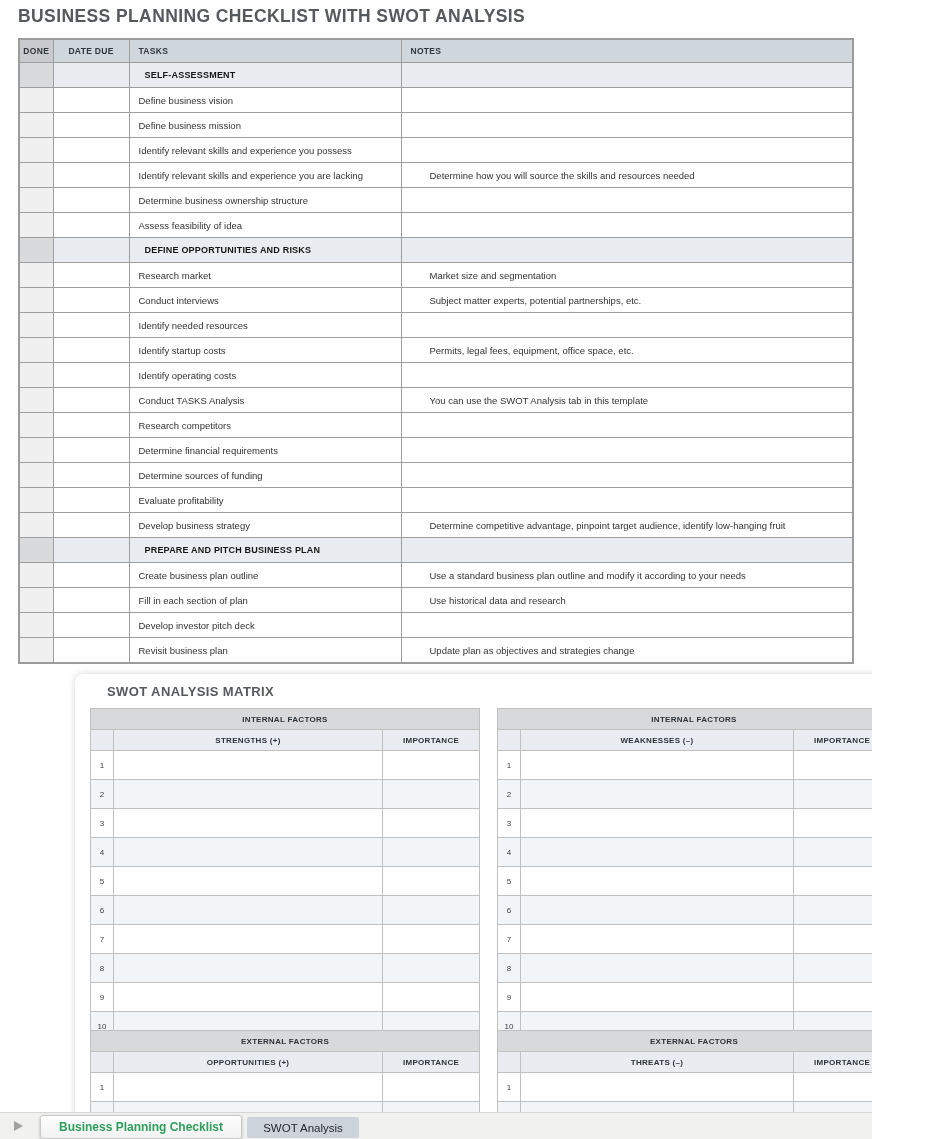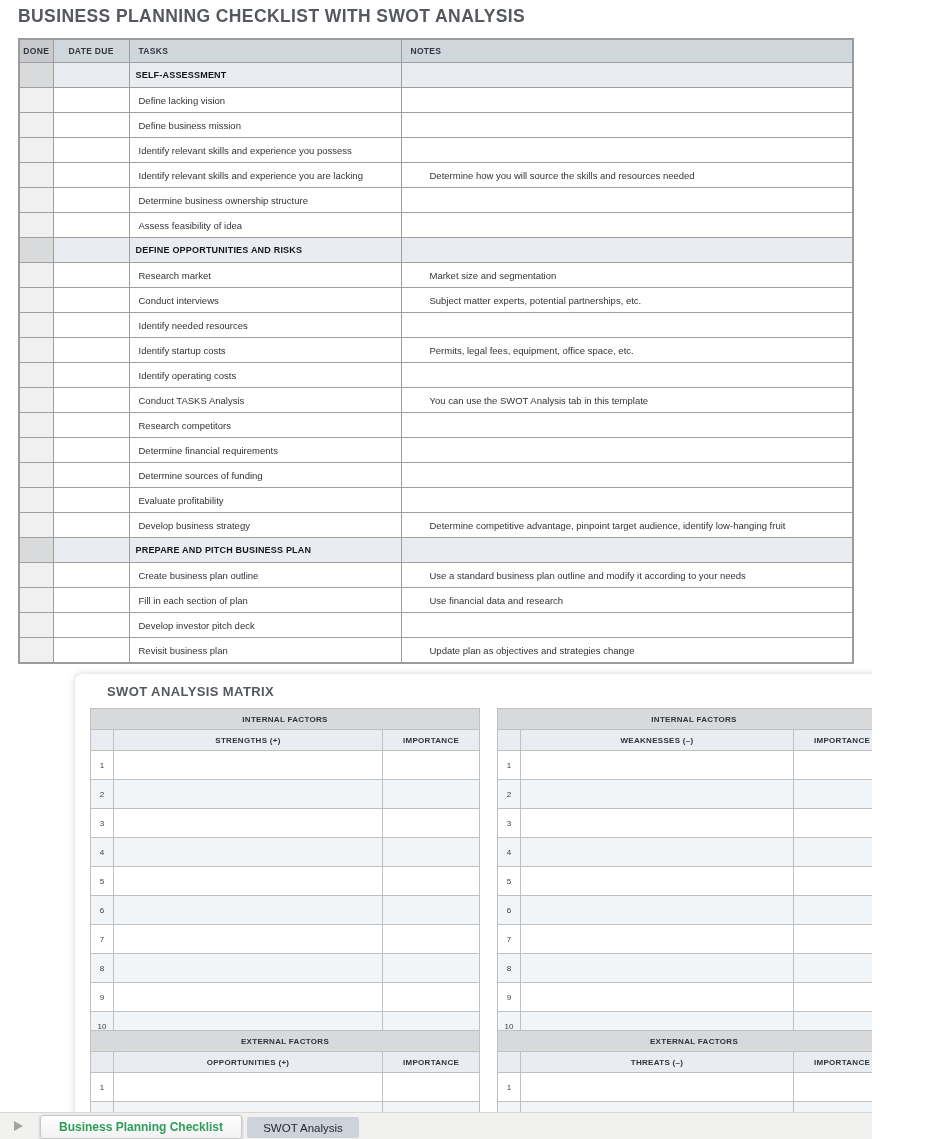--- a/index.html
+++ b/index.html
@@ -17,21 +17,21 @@
         font-weight:bold;letter-spacing:0.3px;}
   .checklist th.c-done{background:#c8cacd;text-align:center;}
   .checklist th.c-date{text-align:center;}
   .checklist th.c-task,.checklist th.c-note{text-align:left;padding-left:9px;}
   .task-row td{height:22px;font-size:9.5px;color:#333333;background:#ffffff;}
   .task-row td.c-done{background:#f0f0f0;}
   .task-row td.c-task{padding-left:9px;}
   .task-row td.c-note{padding-left:28px;}
   .section-row td{height:22px;background:#e9edf1;}
   .section-row td.c-done{background:#d9dadc;}
-  .section-row td.c-task{font-weight:bold;font-size:9px;color:#151515;padding-left:6px;
+  .section-row td.c-task{font-weight:bold;font-size:9px;color:#151515;padding-left:15px;
         letter-spacing:0.2px;}
 
   
   .swot-card{position:absolute;left:75px;top:674px;width:833px;height:465px;background:#ffffff;
         border-radius:8px;box-shadow:0 0 7px rgba(0,0,0,0.18);}
   .swot-title{position:absolute;left:32px;top:10px;font-size:13px;font-weight:bold;
         color:#55595d;letter-spacing:0.4px;}
   .quad{position:absolute;}
   #quad-strengths{left:15px;top:34px;width:390px;}
   #quad-weaknesses{left:422px;top:34px;width:394px;}
@@ -86,21 +86,21 @@
     <tbody id="checklist-body">
         <tr class="section-row">
           <td class="c-done"></td>
           <td class="c-date"></td>
           <td class="c-task">SELF-ASSESSMENT</td>
           <td class="c-note"></td>
         </tr>
         <tr class="task-row">
           <td class="c-done"></td>
           <td class="c-date"></td>
-          <td class="c-task">Define lacking vision</td>
+          <td class="c-task">Define business vision</td>
           <td class="c-note"></td>
         </tr>
         <tr class="task-row">
           <td class="c-done"></td>
           <td class="c-date"></td>
           <td class="c-task">Define business mission</td>
           <td class="c-note"></td>
         </tr>
         <tr class="task-row">
           <td class="c-done"></td>
@@ -207,21 +207,21 @@
         <tr class="task-row">
           <td class="c-done"></td>
           <td class="c-date"></td>
           <td class="c-task">Create business plan outline</td>
           <td class="c-note">Use a standard business plan outline and modify it according to your needs</td>
         </tr>
         <tr class="task-row">
           <td class="c-done"></td>
           <td class="c-date"></td>
           <td class="c-task">Fill in each section of plan</td>
-          <td class="c-note">Use financial data and research</td>
+          <td class="c-note">Use historical data and research</td>
         </tr>
         <tr class="task-row">
           <td class="c-done"></td>
           <td class="c-date"></td>
           <td class="c-task">Develop investor pitch deck</td>
           <td class="c-note"></td>
         </tr>
         <tr class="task-row">
           <td class="c-done"></td>
           <td class="c-date"></td>

